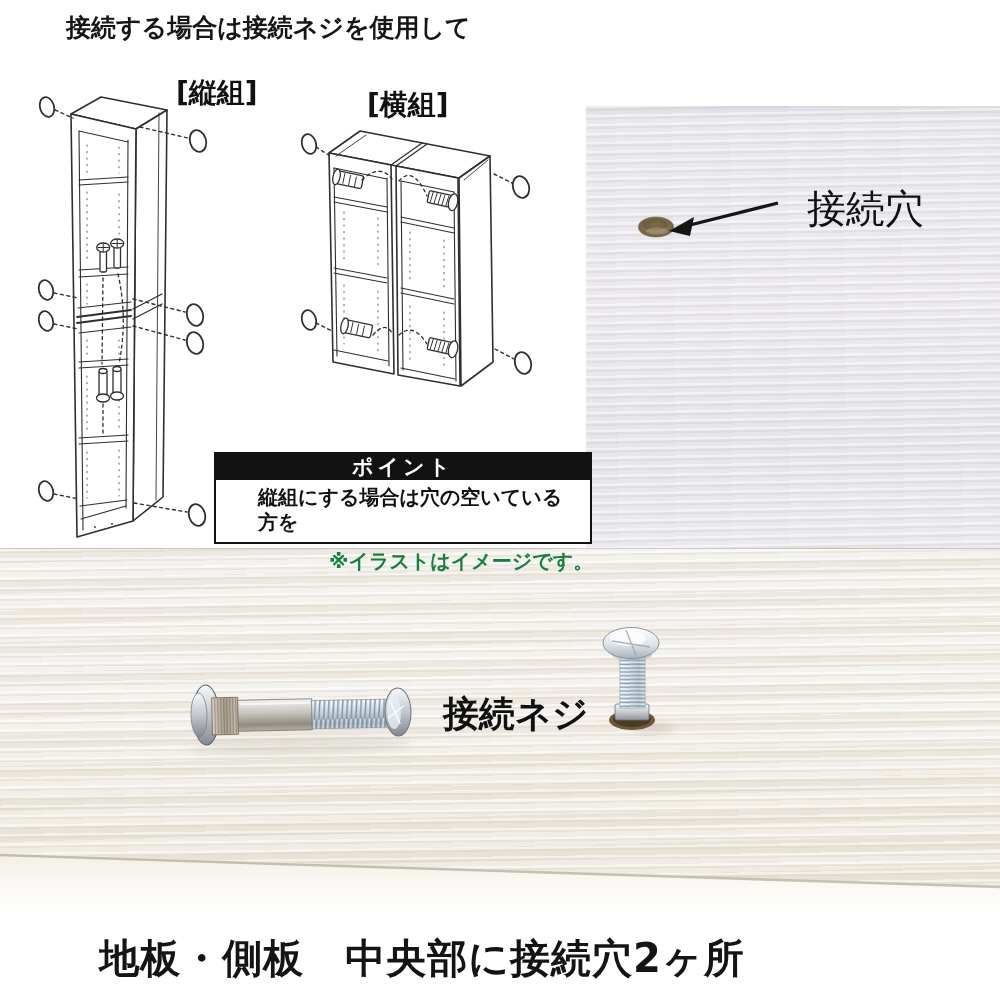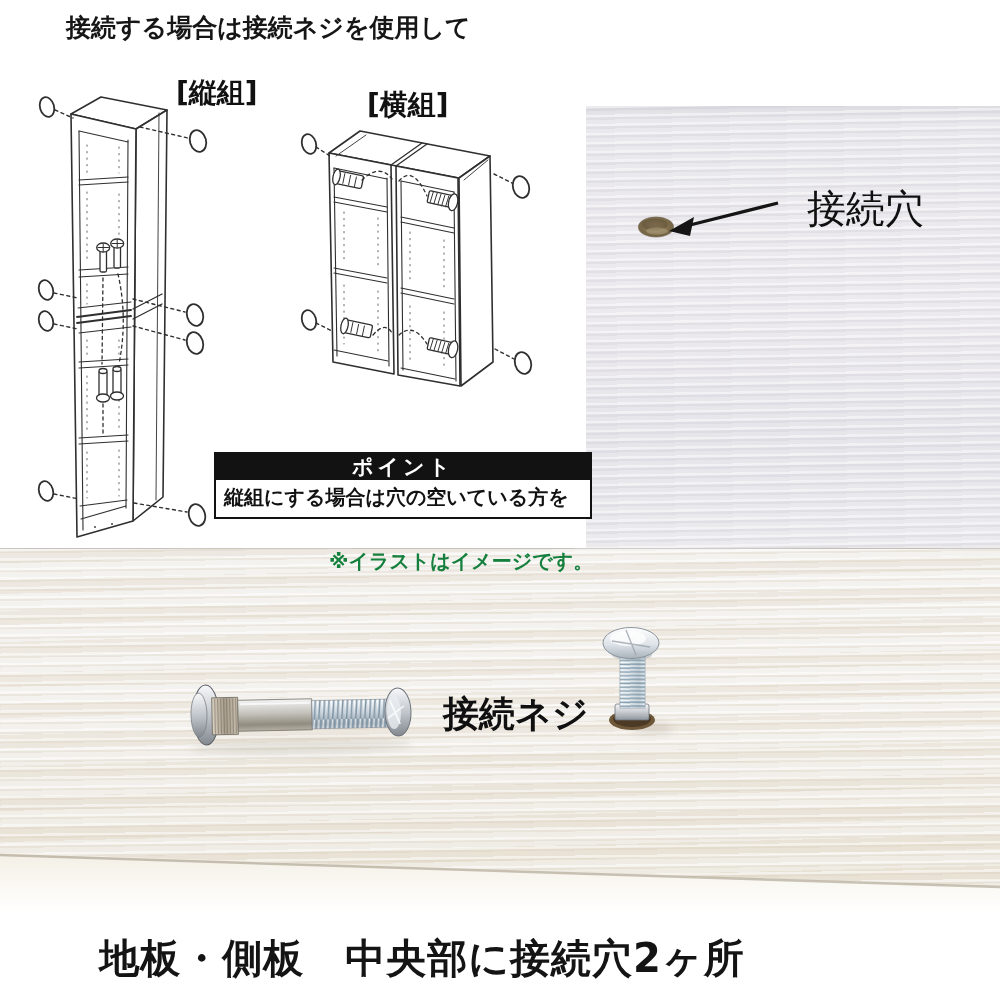--- a/index.html
+++ b/index.html
@@ -24,21 +24,21 @@
   
   .txt{z-index:5;white-space:nowrap;}
   .intro{left:66px;top:14px;font-size:25px;font-weight:700;line-height:28px;color:#161616;}
   .intro b{font-weight:900;}
   .dlabel{font-size:28px;font-weight:800;color:#111;}
   .tate{left:176px;top:74px;}
   .yoko{left:367px;top:86px;}
   .point-box{left:214px;top:452px;width:374px;border:2.5px solid #121212;background:#fff;z-index:5;}
   .point-header{background:#121212;color:#fff;font-size:21px;font-weight:800;text-align:center;
     height:26px;line-height:26px;letter-spacing:4px;}
-  .point-body{font-size:20px;font-weight:700;line-height:25px;padding:5px 8px 7px 8px;color:#111;}
+  .point-body{font-size:20px;font-weight:700;line-height:25px;padding:5px 8px 7px 8px;color:#111;margin-left:34px;}
   .note{left:329px;top:548px;font-size:20px;font-weight:700;color:#15803d;}
   .hole-label{left:783px;top:182px;font-size:39px;font-weight:400;color:#101010;margin-left:24px;}
   .screw-label{left:443px;top:690px;font-size:36px;font-weight:700;color:#101010;}
   .caption{left:0;top:931px;width:844px;text-align:center;font-size:40px;font-weight:700;
     letter-spacing:1px;color:#141414;}
 </style>
 </head>
 <body>
 
 <div id="stage">

